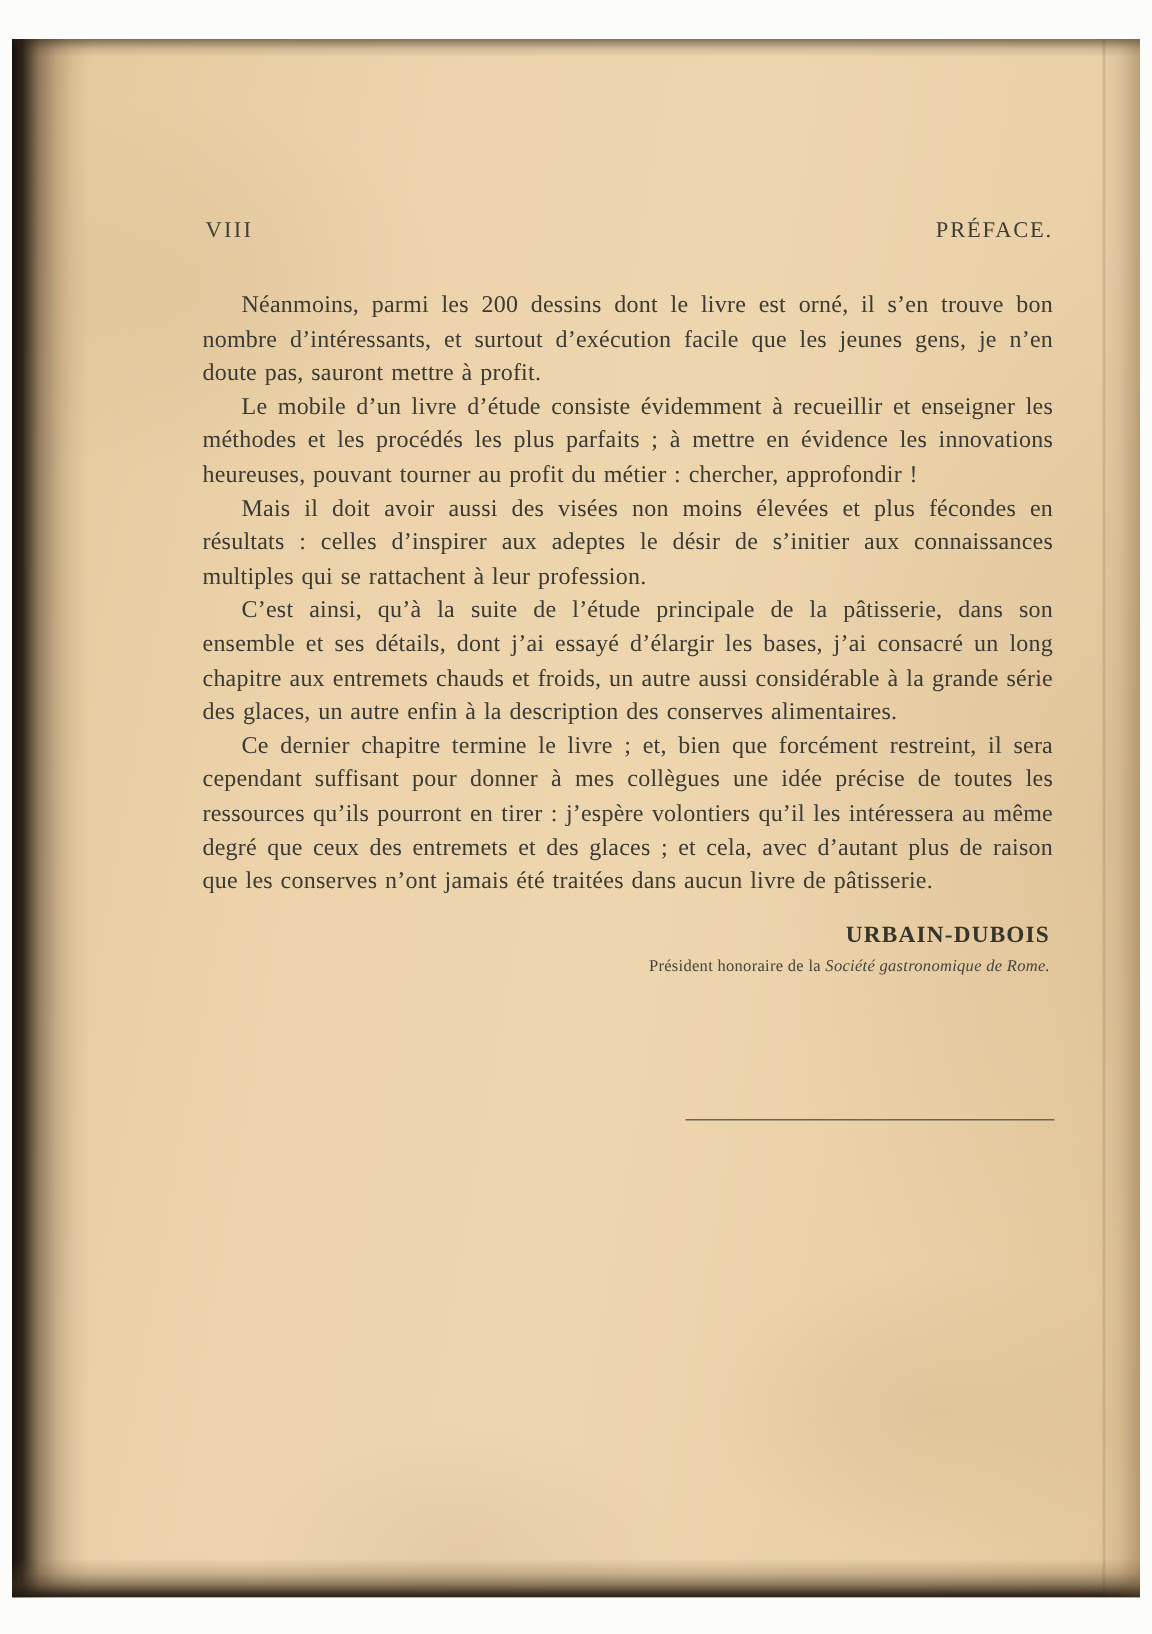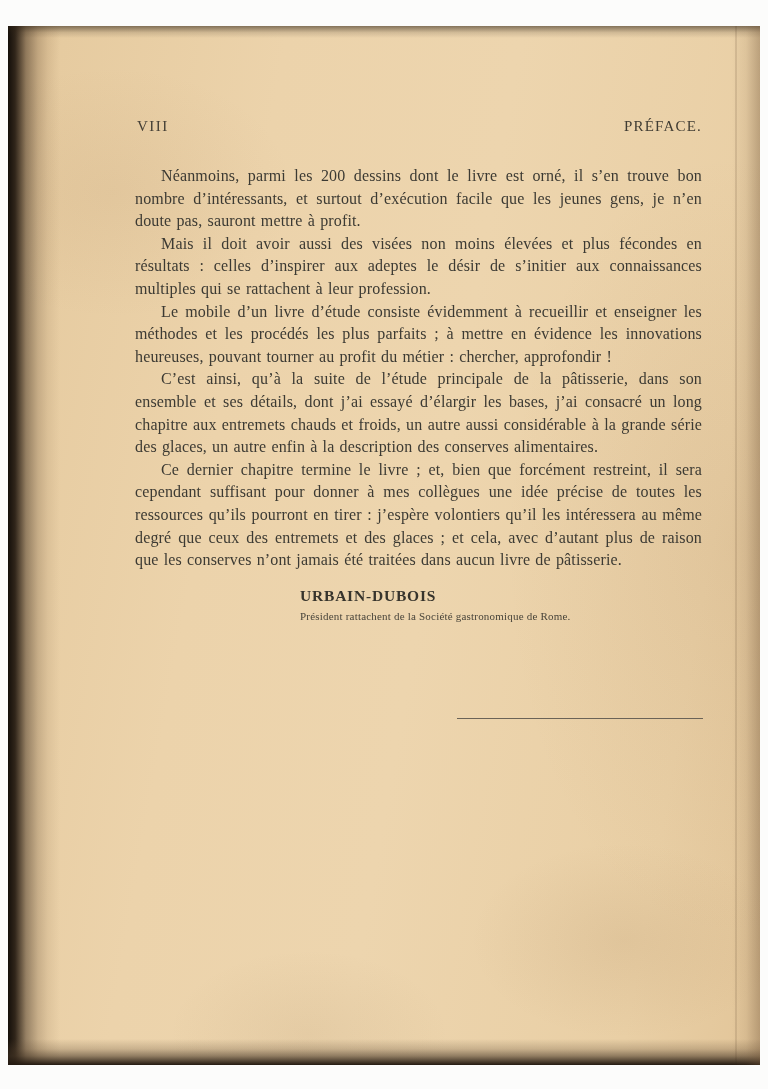--- a/index.html
+++ b/index.html
@@ -95,20 +95,21 @@
     position: absolute;
     left: 127px;
     top: 92px;
     width: 567px;
     color: #3c3a33;
     z-index: 4;
   }
   .page-header {
     position: relative;
     height: 22px;
+    margin-top: 28px;
   }
   .page-num {
     position: absolute;
     left: 2px;
     top: 0;
     font-size: 15px;
     letter-spacing: 1.5px;
     color: #443f36;
   }
   .header-title {
@@ -127,35 +128,36 @@
     color: #3c3a33;
   }
   .body-text p {
     margin: 0;
     text-indent: 26px;
   }
   .signature-block {
     margin-top: 15px;
     margin-left: 165px;
     width: 400px;
-    text-align: left;
+    text-align: right;
   }
   .signature-name {
     font-size: 15.5px;
     font-weight: bold;
     letter-spacing: 0.8px;
     color: #37342c;
   }
   .signature-title {
     margin-top: 5px;
     font-size: 11px;
     letter-spacing: 0.2px;
     color: #48443a;
   }
   .signature-title .italic {
+    font-style: italic;
   }
   .separator-rule {
     margin-top: 96px;
     margin-left: 322px;
     width: 246px;
     height: 1px;
     background: #6b6357;
   }
 </style>
 </head>
@@ -172,30 +174,30 @@
 
     <div class="content">
 
       <div class="page-header">
         <span class="page-num">VIII</span>
         <div class="header-title">PRÉFACE.</div>
       </div>
 
       <div class="body-text">
         <p>Néanmoins, parmi les 200 dessins dont le livre est orné, il s’en trouve bon nombre d’intéressants, et surtout d’exécution facile que les jeunes gens, je n’en doute pas, sauront mettre à profit.</p>
+        <p>Le mobile d’un livre d’étude consiste évidemment à recueillir et enseigner les méthodes et les procédés les plus parfaits ; à mettre en évidence les innovations heureuses, pouvant tourner au profit du métier : chercher, approfondir !</p>
         <p>Mais il doit avoir aussi des visées non moins élevées et plus fécondes en résultats : celles d’inspirer aux adeptes le désir de s’initier aux connaissances multiples qui se rattachent à leur profession.</p>
-        <p>Le mobile d’un livre d’étude consiste évidemment à recueillir et enseigner les méthodes et les procédés les plus parfaits ; à mettre en évidence les innovations heureuses, pouvant tourner au profit du métier : chercher, approfondir !</p>
         <p>C’est ainsi, qu’à la suite de l’étude principale de la pâtisserie, dans son ensemble et ses détails, dont j’ai essayé d’élargir les bases, j’ai consacré un long chapitre aux entremets chauds et froids, un autre aussi considérable à la grande série des glaces, un autre enfin à la description des conserves alimentaires.</p>
         <p>Ce dernier chapitre termine le livre ; et, bien que forcément restreint, il sera cependant suffisant pour donner à mes collègues une idée précise de toutes les ressources qu’ils pourront en tirer : j’espère volontiers qu’il les intéressera au même degré que ceux des entremets et des glaces ; et cela, avec d’autant plus de raison que les conserves n’ont jamais été traitées dans aucun livre de pâtisserie.</p>
       </div>
 
       <div class="signature-block">
         <div class="signature-name">URBAIN-DUBOIS</div>
         <div class="signature-title">
-          <span>Président rattachent de la </span><span class="italic">Société gastronomique de Rome.</span>
+          <span>Président honoraire de la </span><span class="italic">Société gastronomique de Rome.</span>
         </div>
       </div>
 
       <div class="separator-rule"></div>
 
     </div>
   </div>
 </div>
 
 </body></html>

